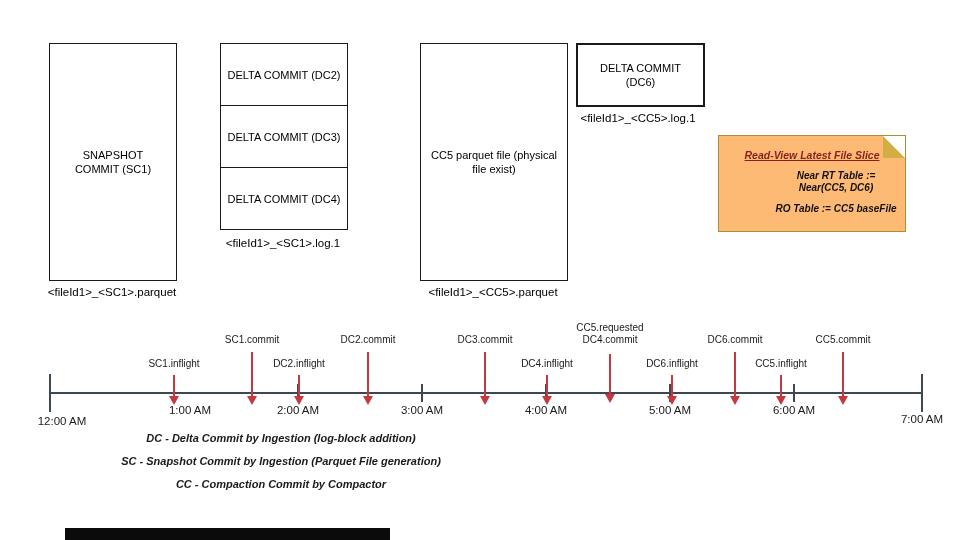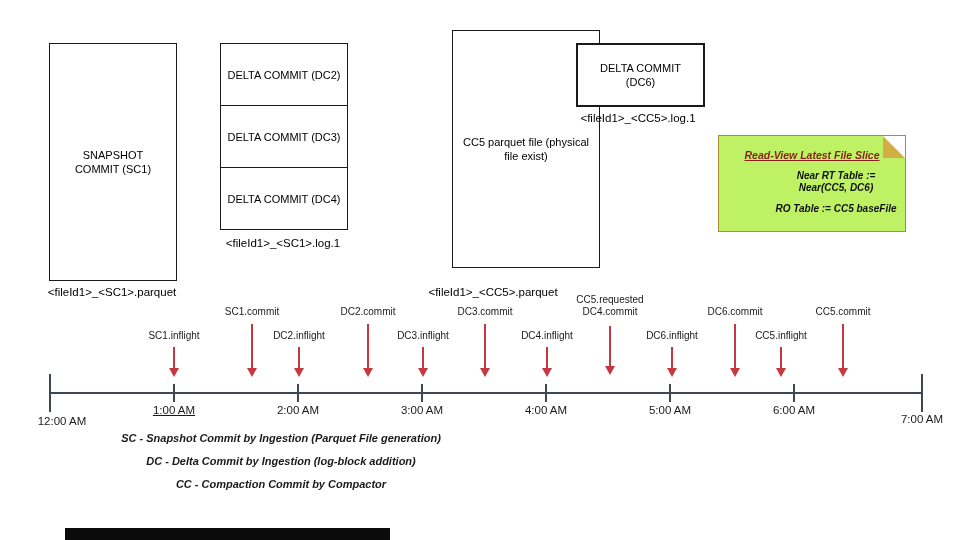--- a/index.html
+++ b/index.html
@@ -13,21 +13,21 @@
   .box.thick{border-width:2px;}
   .box-inner{padding:0 12px;}
   .stack{position:absolute;border:1.4px solid #1a1a1a;background:#fff;}
   .stack .cell{height:61px;display:flex;align-items:center;justify-content:center;
        text-align:left;font-size:11px;line-height:14px;padding:0 6px;}
   .stack .cell + .cell{border-top:1.4px solid #1a1a1a;}
   .file-label{position:absolute;font-size:11.5px;color:#000;text-align:center;white-space:nowrap;}
 
   
   .note{position:absolute;left:718px;top:135px;width:188px;height:97px;
-        background:#bef264;border:1px solid #A98E35;box-sizing:border-box;text-align:center;}
+        background:#fdba74;border:1px solid #A98E35;box-sizing:border-box;text-align:center;}
   .note-fold{position:absolute;top:0;right:0;width:0;height:0;
         border-style:solid;border-width:0 22px 22px 0;
         border-color:#ffffff #ffffff #D3AE45 #D3AE45;}
   .note-title{margin-top:13px;font-size:10.5px;font-weight:bold;font-style:italic;
         text-decoration:underline;color:#8B1F1F;}
   .note-line{font-size:10px;font-weight:bold;font-style:italic;color:#111;line-height:12px;margin-left:48px;}
   .note-line.l1{margin-top:9px;}
   .note-line.l3{margin-top:9px;}
 
   
@@ -35,21 +35,21 @@
   .tick{position:absolute;width:2px;background:#3D4852;}
   .tick.end{top:374px;height:38px;}
   .tick.hour{top:384px;height:18px;}
   .hour-label{position:absolute;top:404px;width:84px;text-align:center;
         font-size:11.5px;color:#1a1a1a;white-space:nowrap;}
   .hour-label.first{top:415px;}
   .hour-label.last{top:413px;}
 
   
   .ev{position:absolute;width:92px;text-align:center;}
-  .ev .ev-label{font-size:10px;line-height:12px;color:#1a1a1a;}
+  .ev .ev-label{font-size:10px;line-height:12px;color:#1a1a1a;margin-top:28px;}
   .ev.commit{top:306px;}
   .ev.inflight{top:330px;}
   .ev.commit2{top:294px;}
   .arrow{width:10px;margin:0 auto;}
   .arrow .shaft{width:2px;margin:0 auto;background:#C5383F;}
   .arrow .head{width:0;height:0;margin:0 auto;
         border-left:5px solid transparent;border-right:5px solid transparent;
         border-top:9px solid #C5383F;}
   .ev.commit .arrow{margin-top:6px;}  .ev.commit .shaft{height:44px;}
   .ev.inflight .arrow{margin-top:5px;} .ev.inflight .shaft{height:21px;}
@@ -73,21 +73,21 @@
   </div>
   <div class="file-label" style="left:27px;top:286px;width:170px;">&lt;fileId1&gt;_&lt;SC1&gt;.parquet</div>
 
   <div class="stack" style="left:220px;top:43px;width:126px;">
     <div class="cell">DELTA COMMIT (DC2)</div>
     <div class="cell">DELTA COMMIT (DC3)</div>
     <div class="cell">DELTA COMMIT (DC4)</div>
   </div>
   <div class="file-label" style="left:213px;top:237px;width:140px;">&lt;fileId1&gt;_&lt;SC1&gt;.log.1</div>
 
-  <div class="box" style="left:420px;top:30px;width:146px;height:236px;margin-left:32px;">
+  <div class="box" style="left:420px;top:43px;width:146px;height:236px;">
     <div class="box-inner" style="padding:0 8px;">CC5 parquet file (physical file exist)</div>
   </div>
   <div class="file-label" style="left:403px;top:286px;width:180px;">&lt;fileId1&gt;_&lt;CC5&gt;.parquet</div>
 
   <div class="box thick" style="left:576px;top:43px;width:125px;height:60px;">
     <div class="box-inner" style="padding:0 8px;">DELTA COMMIT (DC6)</div>
   </div>
   <div class="file-label" style="left:568px;top:112px;width:140px;">&lt;fileId1&gt;_&lt;CC5&gt;.log.1</div>
 
   <div class="note">
@@ -102,21 +102,21 @@
   <div class="tick end" style="left:49px;"></div>
   <div class="tick end" style="left:921px;"></div>
   <div class="tick hour" style="left:173px;"></div>
   <div class="tick hour" style="left:297px;"></div>
   <div class="tick hour" style="left:421px;"></div>
   <div class="tick hour" style="left:545px;"></div>
   <div class="tick hour" style="left:669px;"></div>
   <div class="tick hour" style="left:793px;"></div>
 
   <div class="hour-label first" style="left:20px;">12:00 AM</div>
-  <div class="hour-label" style="left:132px;text-decoration:underline;">1:00 AM</div>
+  <div class="hour-label" style="left:148px;">1:00 AM</div>
   <div class="hour-label" style="left:256px;">2:00 AM</div>
   <div class="hour-label" style="left:380px;">3:00 AM</div>
   <div class="hour-label" style="left:504px;">4:00 AM</div>
   <div class="hour-label" style="left:628px;">5:00 AM</div>
   <div class="hour-label" style="left:752px;">6:00 AM</div>
   <div class="hour-label last" style="left:880px;">7:00 AM</div>
 
   <div class="ev inflight" style="left:128px;">
     <div class="ev-label">SC1.inflight</div>
     <div class="arrow">
@@ -138,27 +138,20 @@
         <div class="head"></div>
       </div>
   </div>
   <div class="ev commit" style="left:322px;">
     <div class="ev-label">DC2.commit</div>
     <div class="arrow">
         <div class="shaft"></div>
         <div class="head"></div>
       </div>
   </div>
-  <div class="ev inflight" style="left:377px;">
-    <div class="ev-label">DC3.inflight</div>
-    <div class="arrow">
-        <div class="shaft"></div>
-        <div class="head"></div>
-      </div>
-  </div>
   <div class="ev commit" style="left:439px;">
     <div class="ev-label">DC3.commit</div>
     <div class="arrow">
         <div class="shaft"></div>
         <div class="head"></div>
       </div>
   </div>
   <div class="ev inflight" style="left:501px;">
     <div class="ev-label">DC4.inflight</div>
     <div class="arrow">
@@ -196,20 +189,20 @@
   </div>
   <div class="ev commit" style="left:797px;">
     <div class="ev-label">CC5.commit</div>
     <div class="arrow">
         <div class="shaft"></div>
         <div class="head"></div>
       </div>
   </div>
 
   <div class="legend">
+    <div class="legend-line">DC - Delta Commit by Ingestion (log-block addition)</div>
     <div class="legend-line">SC - Snapshot Commit by Ingestion (Parquet File generation)</div>
-    <div class="legend-line">DC - Delta Commit by Ingestion (log-block addition)</div>
     <div class="legend-line">CC - Compaction Commit by Compactor</div>
   </div>
 
   <div class="black-bar"></div>
 
 </div>
 
 </body></html>

